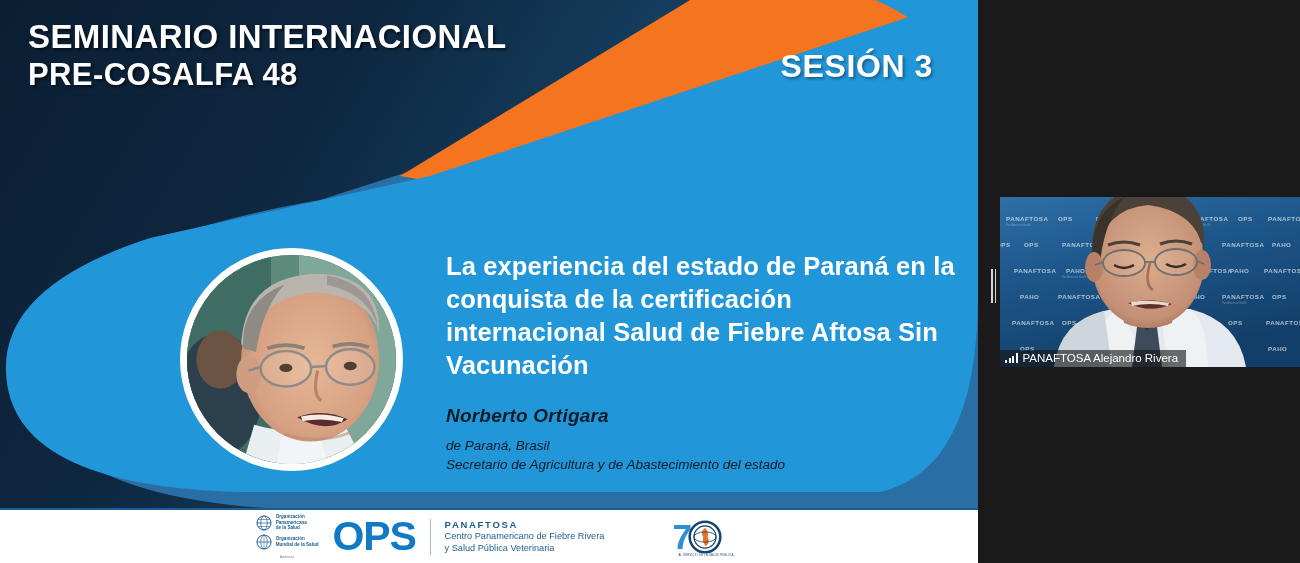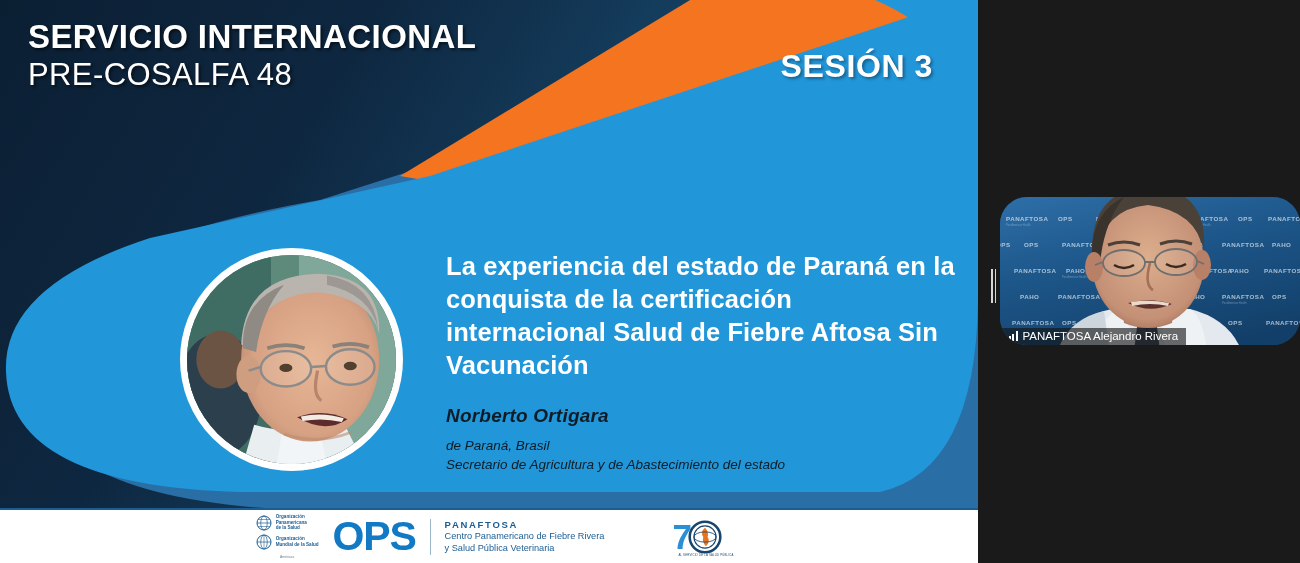--- a/index.html
+++ b/index.html
@@ -38,21 +38,21 @@
   .seminar-block {
     position:absolute; left:28px; top:20px; z-index:6;
     color:#ffffff; line-height:1.02;
     text-shadow:2px 2px 3px rgba(0,0,0,.55);
   }
   .seminar-line1 {
     font-size:33px; font-weight:bold; letter-spacing:.4px;
     white-space:nowrap;
   }
   .seminar-line2 {
-    font-size:31px; font-weight:normal; letter-spacing:.4px;
+    font-size:31px; font-weight:bold; letter-spacing:.4px;
     margin-top:5px; white-space:nowrap;
   }
 
   .session-label {
     position:absolute; right:45px; top:48px; z-index:6;
     color:#ffffff; font-size:32px; font-weight:bold;
     letter-spacing:.6px; white-space:nowrap;
     text-shadow:2px 2px 3px rgba(0,0,0,.35);
   }
 
@@ -117,22 +117,22 @@
     font-size:35px; font-weight:bold; color:#2b8fd6; line-height:1;
     letter-spacing:-2px;
   }
   .anniv-cap {
     position:absolute; bottom:-3px; left:6px;
     font-size:2.8px; color:#17456e; letter-spacing:.2px; white-space:nowrap;
   }
 
   
   #video-tile {
-    position:absolute; left:1000px; top:197px; width:300px; height:148px;
-    overflow:hidden; background:#14436e; z-index:12;border-radius:27px;
+    position:absolute; left:1000px; top:197px; width:300px; height:170px;
+    overflow:hidden; background:#14436e; z-index:12;
   }
   .vbg { position:absolute; inset:0; }
   .vname {
     position:absolute; left:0; bottom:0; z-index:4;
     display:flex; align-items:center; gap:5px;
     padding:2px 8px 3px 5px;
     background:rgba(20,20,20,.62);
     color:#ffffff; font-size:11.5px; white-space:nowrap;
   }
   .sig { display:flex; align-items:flex-end; gap:1.5px; height:10px; }
@@ -184,21 +184,21 @@
                L 240,492
                Q 10,486 6,372
                Q 2,286 150,238
                L 430,176
                Z"></path>
 
       <path fill="#2196d9" d="M 860,-6 L 978,-6 L 978,120 Q 960,30 860,-6 Z"></path>
     </svg>
 
     <div class="seminar-block">
-      <div class="seminar-line1">SERVICIO INTERNACIONAL</div>
+      <div class="seminar-line1">SEMINARIO INTERNACIONAL</div>
       <div class="seminar-line2">PRE-COSALFA 48</div>
     </div>
 
     <div class="session-label">SESIÓN 3</div>
 
     <div class="portrait">
       <svg class="portrait-art" viewBox="0 0 224 224">
         <defs>
           <radialGradient id="faceg" cx="0.52" cy="0.52" r="0.62">
             <stop offset="0%" stop-color="#e6b796"></stop>

